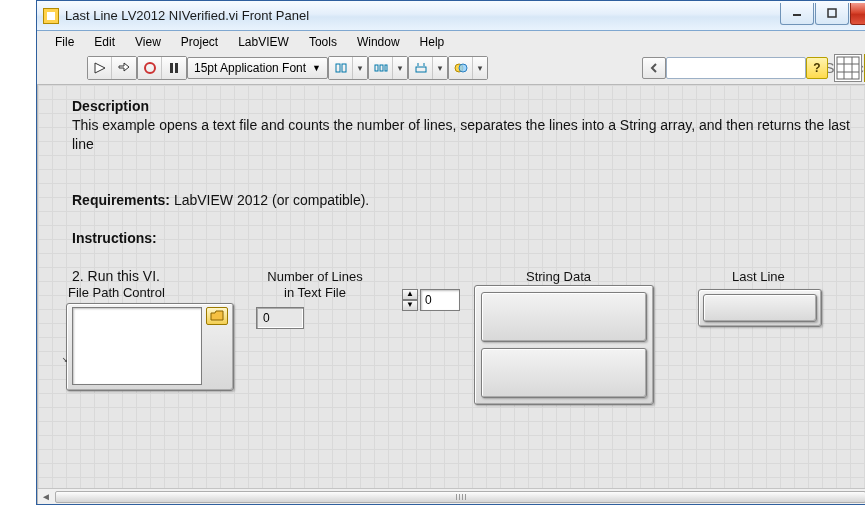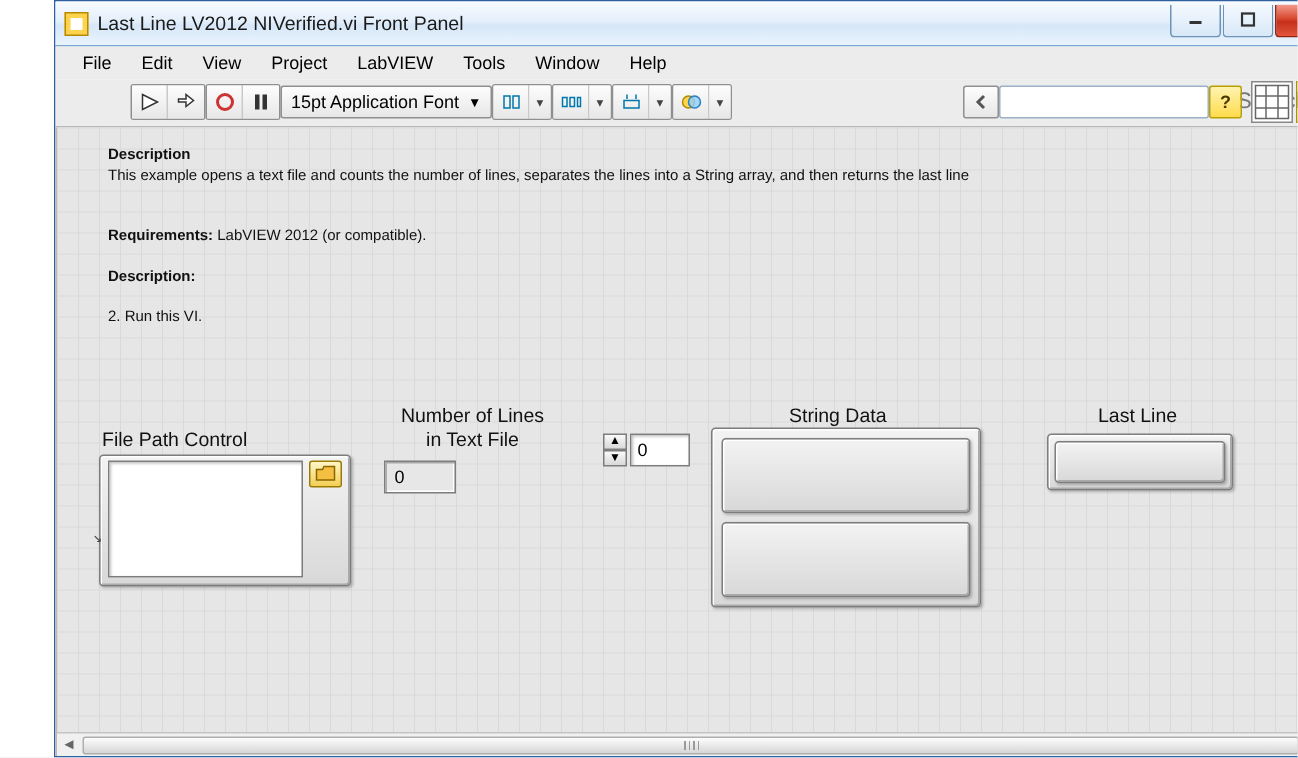--- a/index.html
+++ b/index.html
@@ -121,21 +121,21 @@
     display:flex;align-items:center;
   }
   .hscroll .harrow{width:16px;height:14px;display:flex;align-items:center;justify-content:center;color:#666;font-size:10px;}
   .hscroll .thumb{flex:1;height:12px;margin:0 1px;background:linear-gradient(#fdfdfd,#d6d6d6);border:1px solid #aeaeae;border-radius:2px;position:relative;}
   .hscroll .thumb::after{content:"";position:absolute;left:50%;top:2px;bottom:2px;width:10px;transform:translateX(-50%);
     background:repeating-linear-gradient(90deg,#9a9a9a 0 1px,transparent 1px 3px);}
   .scroll-corner{position:absolute;right:0;bottom:0;width:16px;height:16px;background:#f0f0f0;border-left:1px solid #c4c4c4;border-top:1px solid #c4c4c4;}
 
   .desc-block{
     position:absolute; left:34px; top:12px; width:780px;
-    font-family: Tahoma, sans-serif; font-size:10px; line-height:1.35;
+    font-family: Tahoma, sans-serif; font-size:14px; line-height:1.35;
     color:#111;
   }
   .desc-block b{font-weight:bold;}
 
   .ctrl-label{
     font-family:Tahoma,sans-serif;font-size:13px;color:#111;position:absolute;
   }
   .raised{
     background:linear-gradient(#f3f3f3,#d8d8d8);
     border:1px solid #7d7d7d;
@@ -339,21 +339,21 @@
   </div>
 
   <div class="panel-area">
     <div class="panel-content">
 
       <div class="desc-block">
         <b>Description</b><br>
         <span>This example opens a text file and counts the number of lines, separates the lines into a String array, and then returns the last line</span><br>
         <br><br>
         <b>Requirements:</b><span> LabVIEW 2012 (or compatible).</span><br><br>
-        <b>Description:</b><br>
+        <b>Instructions:</b><br>
         <br>
         <span>2. Run this VI.</span>
       </div>
 
       <div class="ctrl-label" style="left:30px;top:200px;">File Path Control</div>
       <div class="file-path">
         <div class="frame raised"></div>
         <div class="pathbox sunken-white"></div>
         <div class="browse">
           <svg width="14" height="12">

